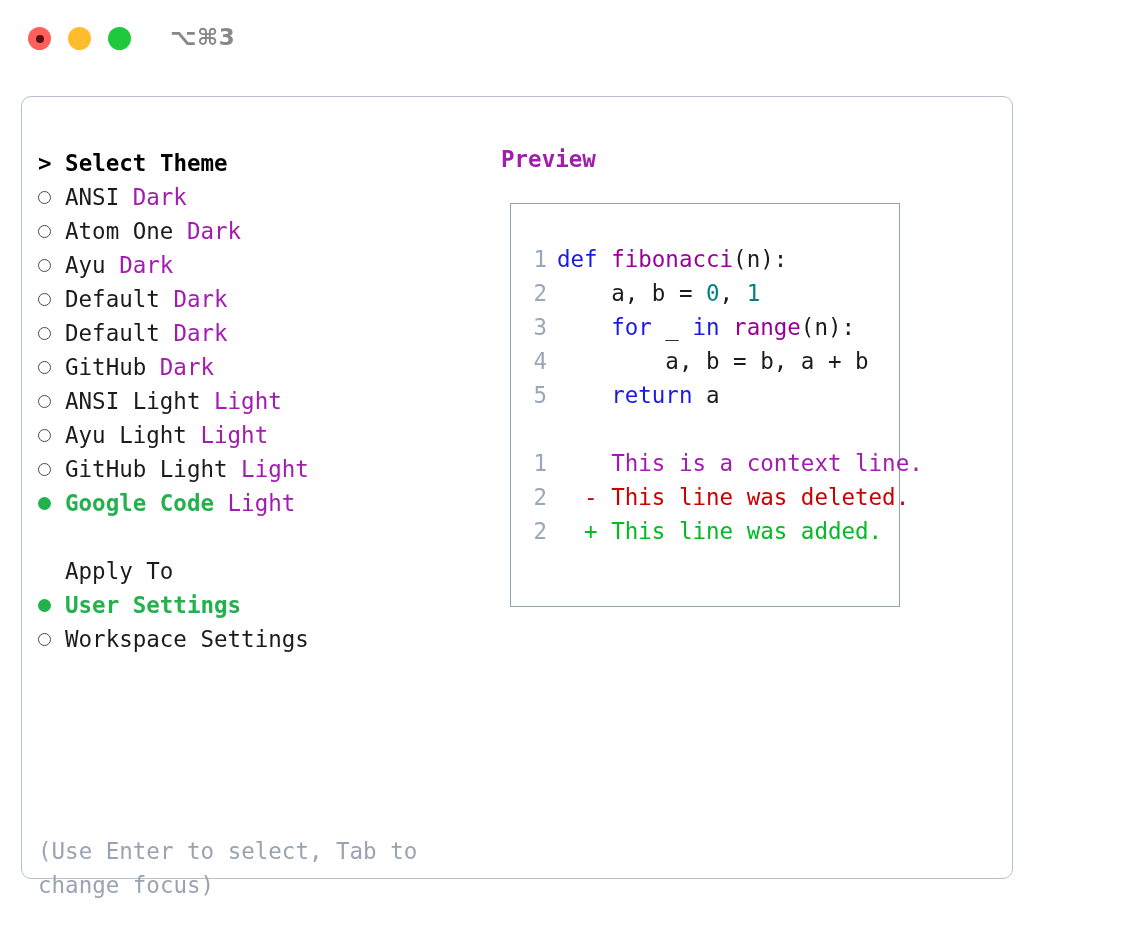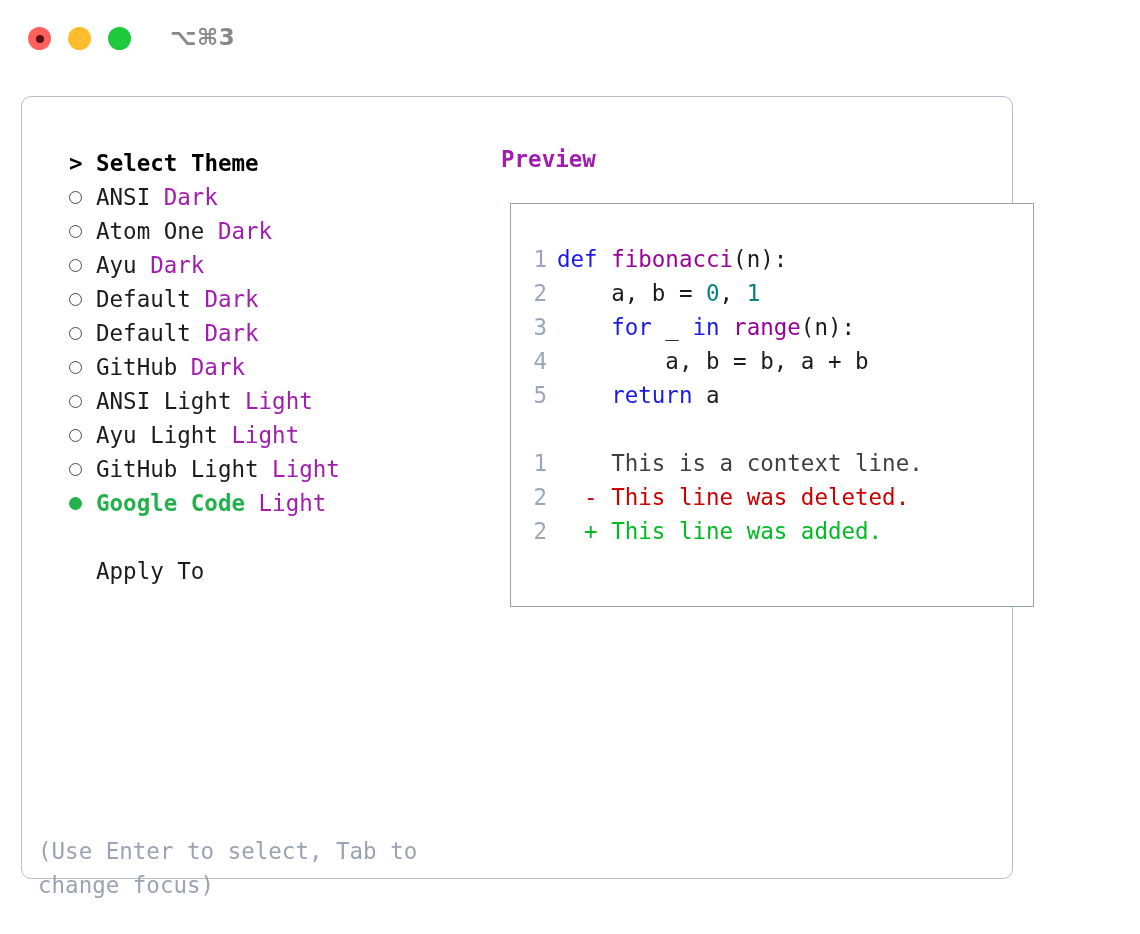--- a/index.html
+++ b/index.html
@@ -72,21 +72,20 @@
     box-sizing: border-box;
     background: #ffffff;
   }
 
   
   #left-col {
     position: absolute;
     left: 16px;
     top: 49px;
     width: 450px;
-    margin-left: 31px;
   }
   .row {
     height: 34px;
     line-height: 34px;
     font-size: 22.5px;
     white-space: pre;
     color: #1b1b1b;
   }
   .section-head {
     font-weight: bold;
@@ -132,21 +131,21 @@
     left: 479px;
     top: 49px;
     font-size: 22.5px;
     font-weight: bold;
     color: #a21caf;
   }
   #preview-box {
     position: absolute;
     left: 488px;
     top: 106px;
-    width: 524px;
+    width: 390px;
     height: 404px;
     border: 1.6px solid #94a3b4;
     box-sizing: border-box;
     background: #ffffff;
   }
   #code {
     position: absolute;
     left: 14px;
     top: 38px;
     font-size: 22.5px;
@@ -157,21 +156,21 @@
     color: #9aa7b8;
     display: inline-block;
     width: 22px;
     text-align: right;
     margin-right: 10px;
   }
   .kw   { color: #1a1ae6; }
   .fn   { color: #990099; }
   .num  { color: #008080; }
   .pl   { color: #1b1b1b; }
-  .ctx  { color: #404040; }
+  .ctx  { color: #a21caf; }
   .del  { color: #cc0000; }
   .add  { color: #00bb22; }
   .gap  { height: 34px; }
 </style>
 </head>
 <body>
 
 <div id="screen">
 
   <div id="titlebar">
@@ -194,20 +193,24 @@
           <div class="row"><span class="marker"><span class="dot-glyph dot-off"></span></span><span>GitHub </span><span class="variant">Dark</span></div>
           <div class="row"><span class="marker"><span class="dot-glyph dot-off"></span></span><span>ANSI Light </span><span class="variant">Light</span></div>
           <div class="row"><span class="marker"><span class="dot-glyph dot-off"></span></span><span>Ayu Light </span><span class="variant">Light</span></div>
           <div class="row"><span class="marker"><span class="dot-glyph dot-off"></span></span><span>GitHub Light </span><span class="variant">Light</span></div>
           <div class="row"><span class="marker"><span class="dot-glyph dot-on"></span></span><span class="label-sel">Google Code </span><span class="variant">Light</span></div>
         </div>
 
       <div class="gap"></div>
 
       <div class="row"><span class="marker"> </span><span>Apply To</span></div>
+      <div id="apply-list">
+          <div class="row"><span class="marker"><span class="dot-glyph dot-on"></span></span><span class="label-sel">User Settings</span></div>
+          <div class="row"><span class="marker"><span class="dot-glyph dot-off"></span></span><span>Workspace Settings</span></div>
+        </div>
     </div>
 
     <div id="help">(Use Enter to select, Tab to change focus)</div>
 
     <div id="preview-title">Preview</div>
 
     <div id="preview-box">
       <div id="code"><div><span class="ln">1</span><span class="kw">def </span><span class="fn">fibonacci</span><span class="pl">(n):</span></div><div><span class="ln">2</span><span class="pl">    a, b = </span><span class="num">0</span><span class="pl">, </span><span class="num">1</span></div><div><span class="ln">3</span><span class="pl">    </span><span class="kw">for</span><span class="pl"> _ </span><span class="kw">in</span><span class="pl"> </span><span class="fn">range</span><span class="pl">(n):</span></div><div><span class="ln">4</span><span class="pl">        a, b = b, a + b</span></div><div><span class="ln">5</span><span class="pl">    </span><span class="kw">return</span><span class="pl"> a</span></div><div class="gap"></div><div><span class="ln">1</span><span class="ctx">    </span><span class="ctx">This is a context line.</span></div><div><span class="ln">2</span><span class="del">  - </span><span class="del">This line was deleted.</span></div><div><span class="ln">2</span><span class="add">  + </span><span class="add">This line was added.</span></div></div>
     </div>
 

